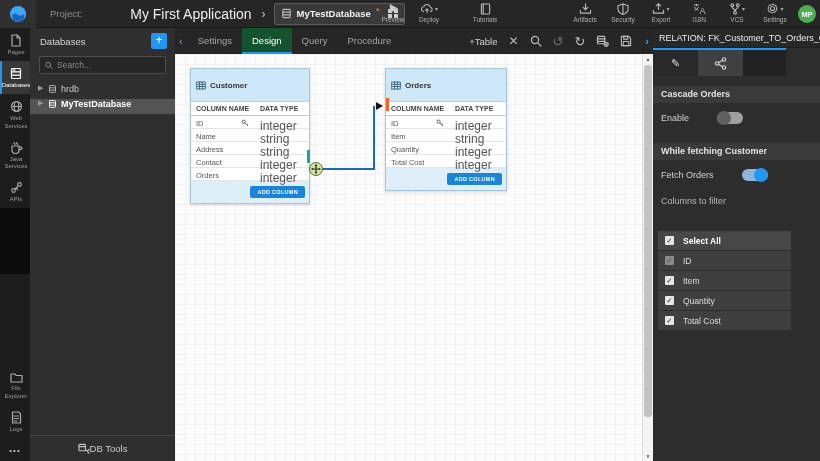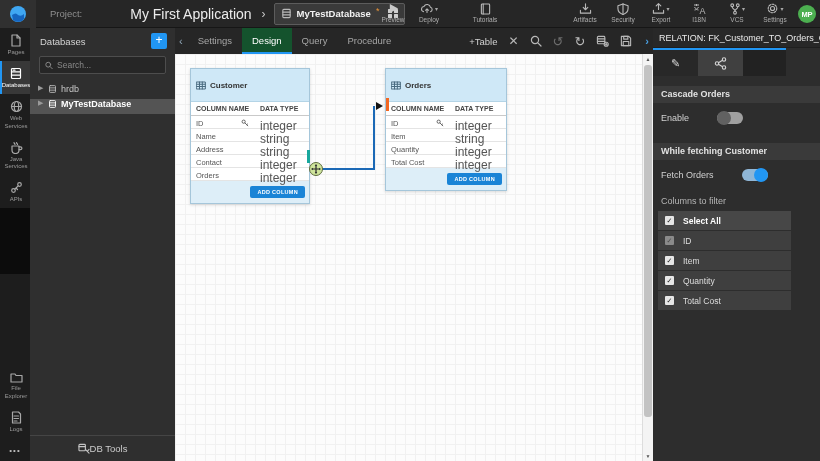--- a/index.html
+++ b/index.html
@@ -145,21 +145,21 @@
   .toggle { width:26px; height:12px; border-radius:7px; background:#a0a0a0; position:relative;
             cursor:pointer; }
   .toggle .knob { position:absolute; top:-1px; width:14px; height:14px; border-radius:50%; }
   .toggle.off .knob { left:0; background:#616161; }
   .toggle.on  .knob { right:0; background:#2196f3; }
   .toggle.on { background:#8fb6d6; }
   #cols-label { font-size:9px; color:#b5b5b5; padding:6px 8px 5px; }
   #col-list { margin:0 0 0 5px; width:133px; }
   .col-item { height:19px; background:#3f3f3f; margin-bottom:1px; display:flex;
               align-items:center; gap:9px; padding-left:7px; cursor:pointer; }
-  .col-item.head { background:#474747; }
+  .col-item.head { background:#474747;margin-top:20px; }
   .col-item .lbl { font-size:8.5px; color:#dedede; }
   .col-item.head .lbl { font-weight:bold; color:#fff; }
   .cbx { width:9px; height:9px; background:#e6e6e6; border-radius:1px; display:flex;
          align-items:center; justify-content:center; font-size:7px; color:#222; line-height:1; }
   .cbx.disabled { background:#8a8a8a; color:#4a4a4a; }
 </style>
 </head>
 <body>
 
 <div id="topbar">

